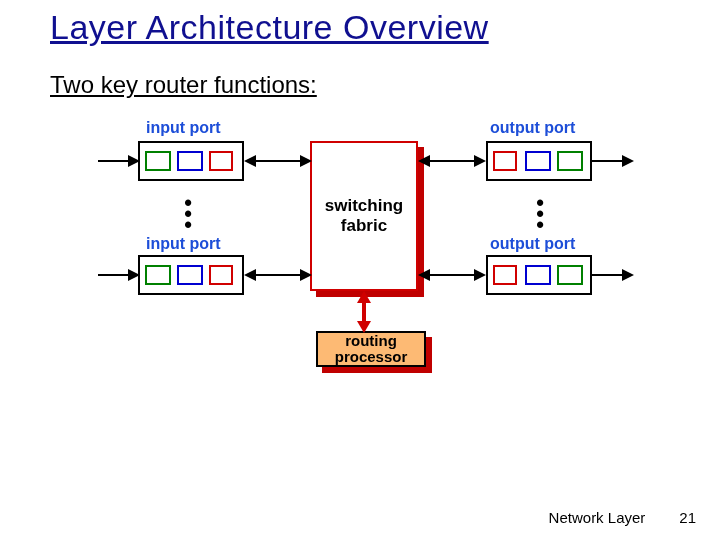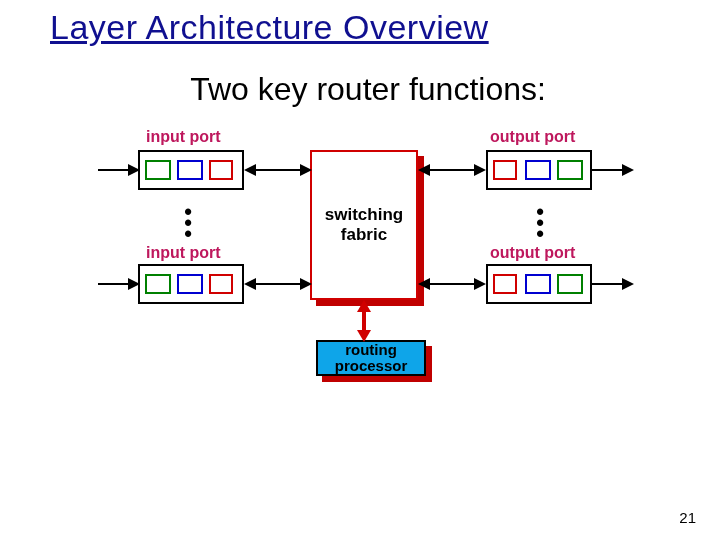--- a/index.html
+++ b/index.html
@@ -20,24 +20,24 @@
   }
   .title {
     font-size: 34px;
     color: #101090;
     text-decoration: underline;
     font-weight: 400;
     margin: 0 0 24px 0;
     letter-spacing: 0.5px;
   }
   .subtitle {
-    font-size: 32px;
+    font-size: 24px;
+    text-decoration: underline;
     margin: 0 0 14px 0;
     font-weight: 400;
-    text-align: center;
   }
   .bullets {
     font-size: 22px;
     line-height: 1.4;
     margin-left: 10px;
   }
   .bullet {
     display: flex;
     align-items: flex-start;
     gap: 10px;
@@ -56,21 +56,21 @@
     position: relative;
     margin: 14px auto 0 auto;
     width: 540px;
     height: 260px;
   }
   .dlabel {
     position: absolute;
     font-family: Arial, sans-serif;
     font-size: 16px;
     font-weight: bold;
-    color: #be185d;
+    color: #1d4ed8;
     white-space: nowrap;
   }
   .port {
     position: absolute;
     width: 106px;
     height: 40px;
     border: 2px solid #000;
     background: #fff;
     z-index: 3;
     box-sizing: border-box;
@@ -142,21 +142,21 @@
     background: #c00000;
     z-index: 1;
   }
   .routing-proc {
     position: absolute;
     left: 218px;
     top: 218px;
     width: 110px;
     height: 36px;
     border: 2px solid #000;
-    background: #0ea5e9;
+    background: #fdba74;
     z-index: 2;
     box-sizing: border-box;
     display: flex;
     align-items: center;
     justify-content: center;
     text-align: center;
     font-family: Arial, sans-serif;
     font-weight: bold;
     font-size: 15px;
     line-height: 1.05;
@@ -314,16 +314,17 @@
     <div class="line-h" style="left:494px; top:161px; width:32px;"></div>
     <div class="tri-r" style="left:524px; top:156px;"></div>
 
     <div class="tri-up-red" style="left:259px; top:178px;"></div>
     <div class="red-vline" style="left:264px; top:188px; height:22px;"></div>
     <div class="tri-down-red" style="left:259px; top:208px;"></div>
 
   </div>
 
   <div class="footer">
+    <span>Network Layer</span>
     <span>21</span>
   </div>
 
 </div>
 
 </body></html>

